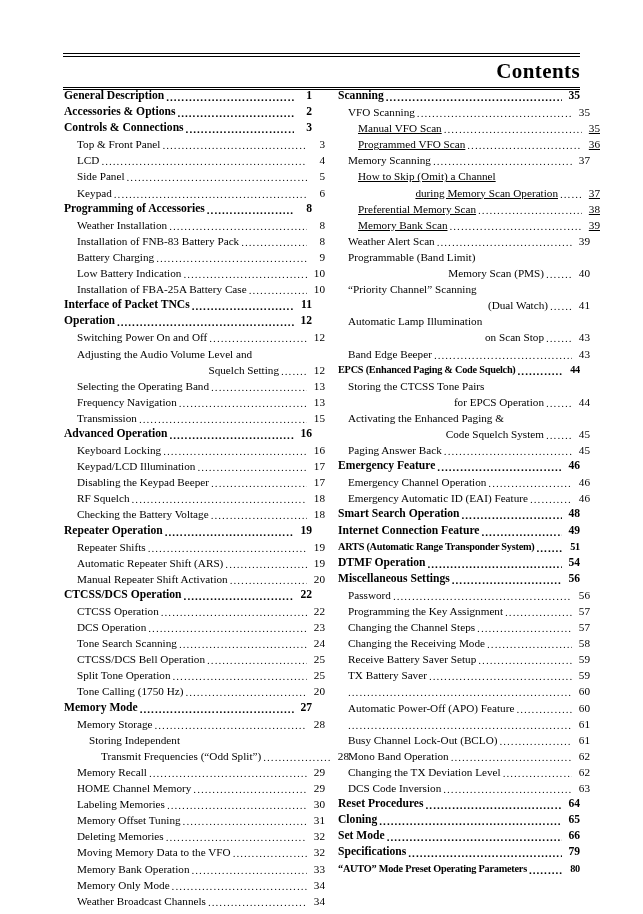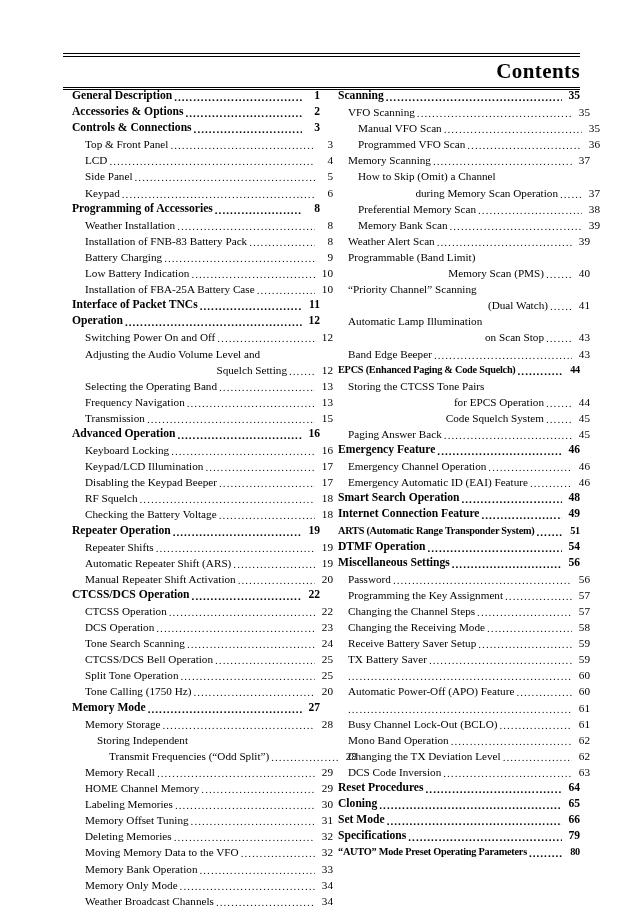--- a/index.html
+++ b/index.html
@@ -61,21 +61,21 @@
   .columns {
     position: absolute;
     left: 0;
     top: 88px;
     width: 643px;
   }
   .col {
     position: absolute;
     top: 0;
   }
-  .col-left  { left: 72px;  width: 248px; }
+  .col-left  { left: 64px;  width: 248px; }
   .col-right { left: 338px; width: 242px; }
 
   
   .entry {
     display: flex;
     align-items: flex-end;
     width: 100%;
     font-size: 11.2px;
     line-height: 16.1px;
     white-space: nowrap;
@@ -110,21 +110,21 @@
 
   
   .lvl0 { font-weight: bold; margin-left: 0px; font-size: 11.6px; }
   .lvl0 .pnum { font-weight: bold; }
   .lvl1 { margin-left: 13px; }
   .lvl2 { margin-left: 25px; }
   .lvl3 { margin-left: 37px; align-items: flex-end; }
 
   
   .col-right .lvl1 { margin-left: 10px; }
-  .col-right .lvl2 { margin-left: 20px; }
+  .col-right .lvl2 { margin-left: 20px; text-decoration: underline; }
 
   
   .entry.nowrapline .leader::before { content: ""; }
   .entry.nowrapline .pnum { visibility: hidden; }
 
   
   .entry.cont {
     justify-content: flex-end;
   }
   .entry.cont .etext { padding-right: 2px; }
@@ -501,20 +501,25 @@
         <div class="entry lvl1 nowrapline">
           <span class="etext">Storing the CTCSS Tone Pairs</span>
           <span class="leader"></span>
           <span class="pnum"></span>
         </div>
         <div class="entry lvl1 cont">
           <span class="etext">for EPCS Operation</span>
           <span class="leader"></span>
           <span class="pnum">44</span>
         </div>
+        <div class="entry lvl1 nowrapline">
+          <span class="etext">Activating the Enhanced Paging &amp;</span>
+          <span class="leader"></span>
+          <span class="pnum"></span>
+        </div>
         <div class="entry lvl1 cont">
           <span class="etext">Code Squelch System</span>
           <span class="leader"></span>
           <span class="pnum">45</span>
         </div>
         <div class="entry lvl1">
           <span class="etext">Paging Answer Back</span>
           <span class="leader"></span>
           <span class="pnum">45</span>
         </div>

